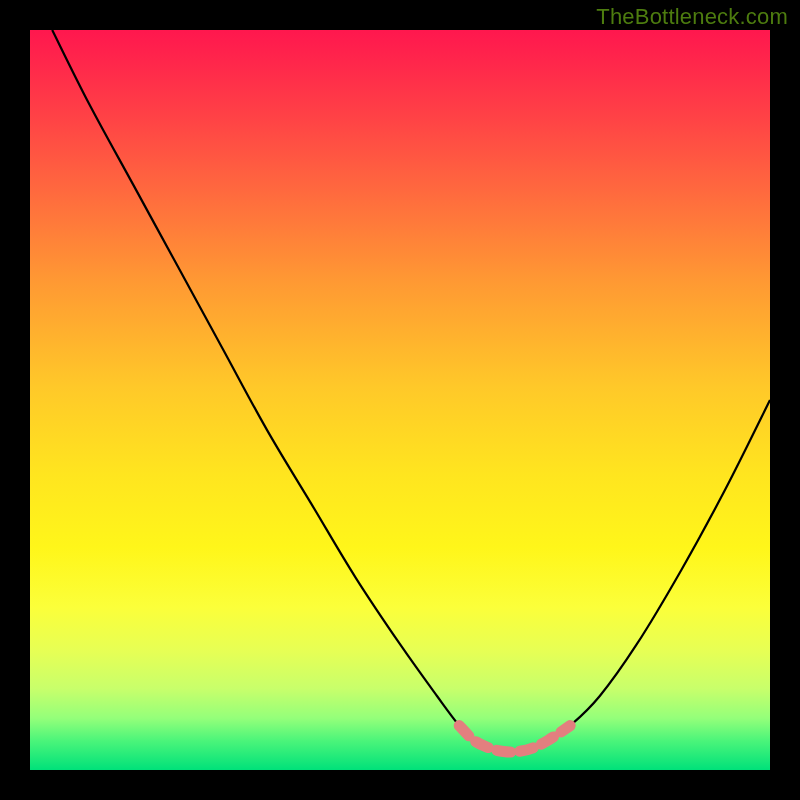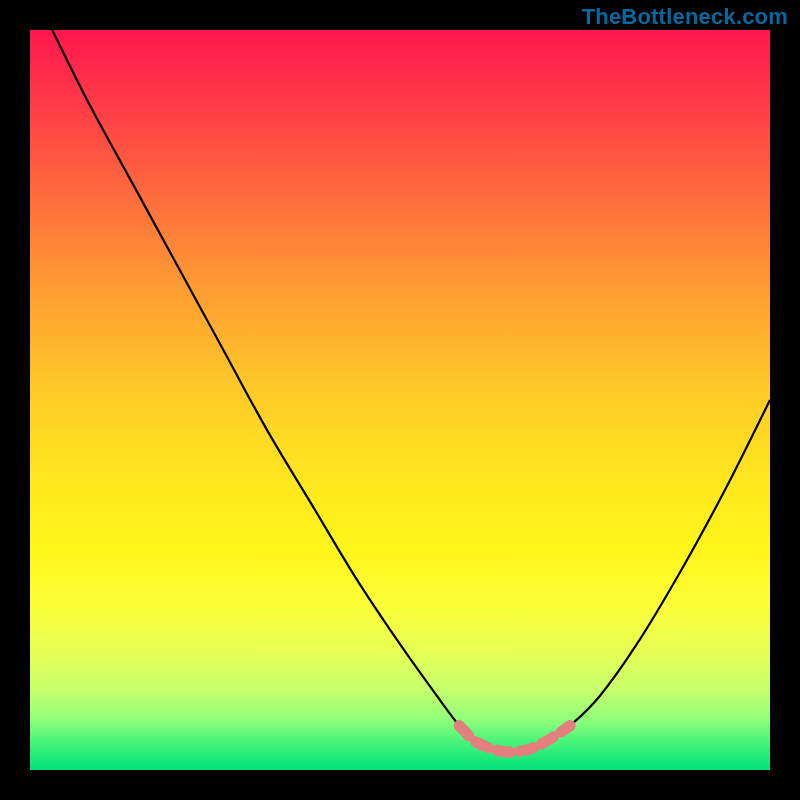--- a/index.html
+++ b/index.html
@@ -14,23 +14,23 @@
   .frame {
     position: relative;
     width: 800px;
     height: 800px;
     background: #000;
   }
   .watermark {
     position: absolute;
     top: 4px;
     right: 12px;
-    color: #0369a1;
+    color: #4d7c0f;
     font-size: 22px;
-    font-weight: 700;
+    font-weight: 400;
     letter-spacing: 0.2px;
     z-index: 5;
   }
   .plot-area {
     position: absolute;
     left: 30px;
     top: 30px;
     width: 740px;
     height: 740px;
     

